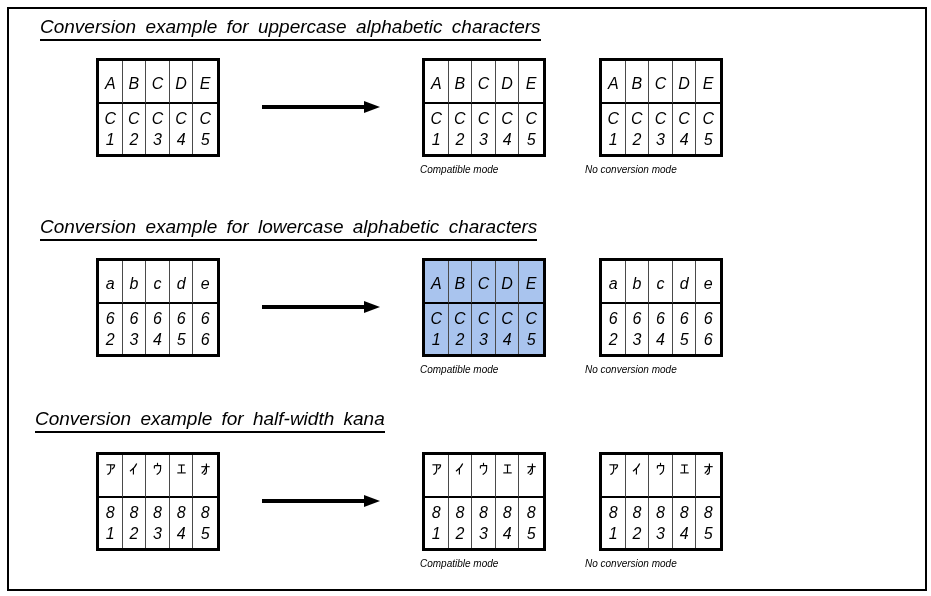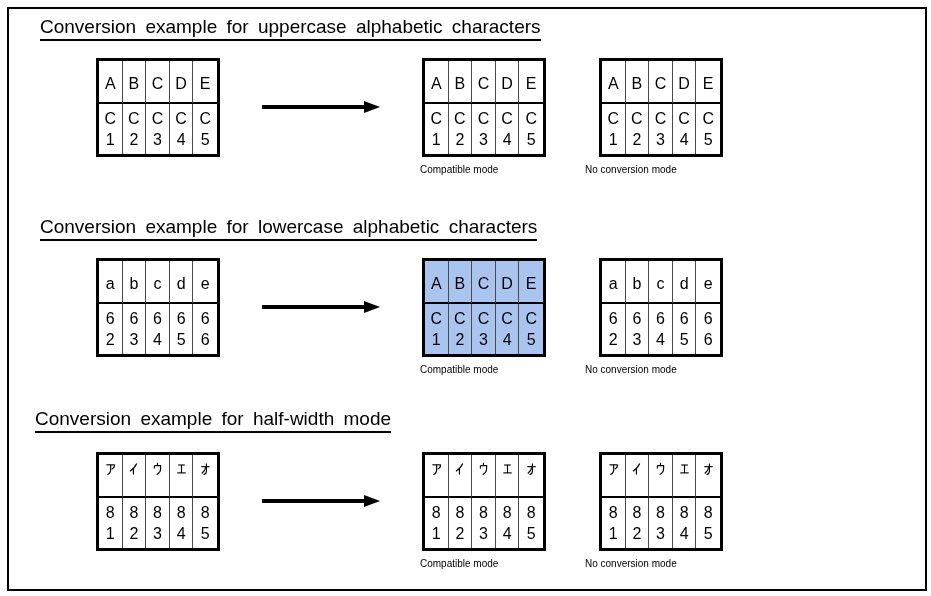--- a/index.html
+++ b/index.html
@@ -4,21 +4,21 @@
 <style>
   html,body{margin:0;padding:0;background:#ffffff;}
   body{
     width:931px;height:596px;position:relative;overflow:hidden;
     font-family:"Liberation Sans",sans-serif;color:#000;
   }
   .frame{
     position:absolute;left:7px;top:7px;width:916px;height:580px;
     border:2px solid #000;background:#fff;
   }
-  .section{position:absolute;inset:0;}
+  .section{position:absolute;inset:0;font-style:italic;}
   .sec-title{
     position:absolute;
     font-size:19px;line-height:22px;white-space:nowrap;
     word-spacing:4px;
     padding-bottom:1px;border-bottom:2px solid #000;
   }
   .tbl{
     position:absolute;width:124px;height:99px;box-sizing:border-box;
     border:3px solid #000;background:#fff;
     display:grid;grid-template-columns:repeat(5,1fr);grid-template-rows:43px 1fr;
@@ -217,21 +217,21 @@
           <span>5</span>
         </div>
         <div class="cell bot c5">
           <span>6</span>
           <span>6</span>
         </div>
       </div>
       <div class="mode-label" style="left: 576px; top: 352px;">No conversion mode</div>
     </div>
     <div class="section">
-      <div class="sec-title" style="left: 26px; top: 399px;">Conversion example for half-width mode</div>
+      <div class="sec-title" style="left: 26px; top: 399px;">Conversion example for half-width kana</div>
       <div class="tbl" style="left: 87px; top: 443px;">
         <div class="cell top kana">
           <svg viewBox="0 0 12 14" width="11" height="13" class="kana-svg">
             <path d="M1.5 3 L10.5 3" fill="none" stroke="#000000" stroke-width="1.25"></path>
             <path d="M10.5 3 C10.5 5.5 9.2 6.9 7.3 7.8" fill="none" stroke="#000000" stroke-width="1.25"></path>
             <path d="M6.2 3 L6.2 8 C6.2 10.8 4.9 12.6 2.6 13.6" fill="none" stroke="#000000" stroke-width="1.25"></path>
           </svg>
         </div>
         <div class="cell top kana">
           <svg viewBox="0 0 12 14" width="11" height="13" class="kana-svg">

